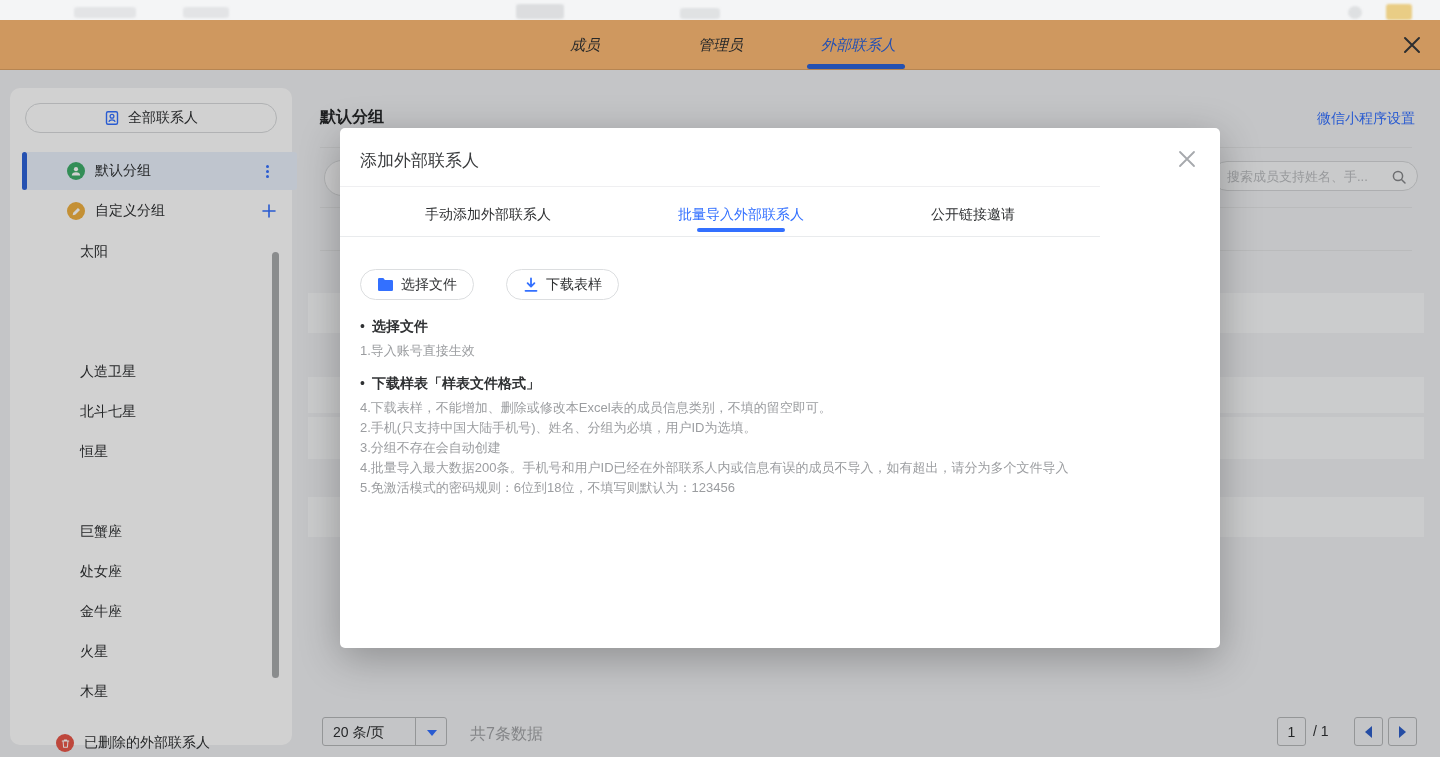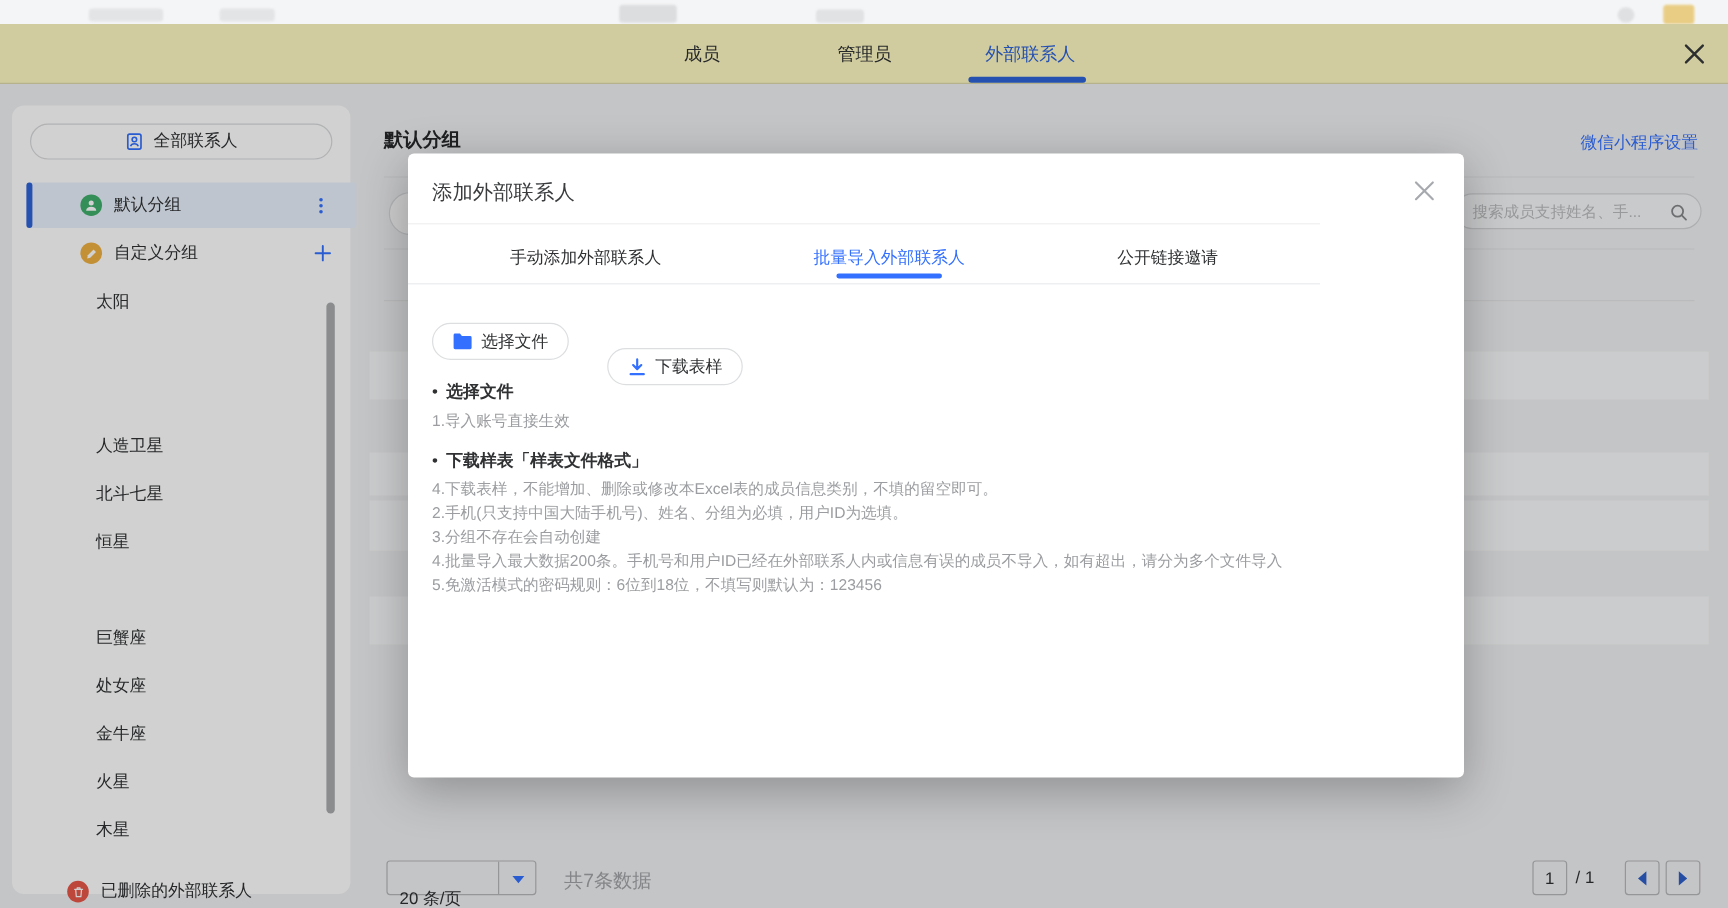--- a/index.html
+++ b/index.html
@@ -4,21 +4,21 @@
 <style>
   * { margin:0; padding:0; box-sizing:border-box; }
   html,body { width:1440px; height:757px; overflow:hidden; }
   body { font-family:"Liberation Sans","DejaVu Sans",sans-serif; background:#f4f5f6; position:relative; }
 
   
   .ghost { position:absolute; filter:blur(1px); opacity:.7; border-radius:3px; }
 
   
   .dialog { position:absolute; left:0; top:20px; width:1440px; height:737px; background:#f0f1f3; }
-  .dlg-header { position:absolute; left:0; top:0; width:1440px; height:50px; background:#fef9c3; border-bottom:1px solid rgba(0,0,0,.12); }
+  .dlg-header { position:absolute; left:0; top:0; width:1440px; height:50px; background:#fdba74; border-bottom:1px solid rgba(0,0,0,.12);font-style:italic; }
   .dlg-tab { position:absolute; top:16px; font-size:15px; color:#2f3133; cursor:pointer; }
   .dlg-tab.active { color:#2e63d8; }
   .dlg-underline { position:absolute; left:807px; top:44px; width:98px; height:5px; border-radius:2.5px; background:#2e63d8; }
   .dlg-close { position:absolute; right:16px; top:13px; width:24px; height:24px; cursor:pointer; }
 
   
   .sidebar { position:absolute; left:10px; top:68px; width:282px; height:657px; background:#fff; border-radius:10px; }
   .pill-btn { position:absolute; left:15px; top:15px; width:252px; height:30px; border:1px solid #d8dadc; border-radius:15px;
               background:#fff; display:flex; align-items:center; justify-content:center; gap:8px; font-size:14px; color:#2f3133; cursor:pointer; }
   .grp-row { position:absolute; left:12px; width:275px; height:38px; display:flex; align-items:center; font-size:14px; color:#2f3133; cursor:pointer; }
@@ -41,21 +41,21 @@
   .search { position:absolute; left:1212px; top:141px; width:206px; height:30px; border:1px solid #d3d5d7; border-radius:15px; background:#f6f7f8; }
   .search input { position:absolute; left:14px; top:0; width:160px; height:28px; border:0; outline:0; background:transparent; font-size:13px; color:#55585a; font-family:inherit; }
   .search input::placeholder { color:#b9bbbe; }
   .search svg { position:absolute; right:10px; top:7px; }
   .col-hd { position:absolute; left:1172px; top:203px; font-size:14px; font-weight:600; color:#2b2d2f; }
   .band { position:absolute; left:308px; right:16px; background:rgba(255,255,255,.55); }
   .row-frag { position:absolute; left:1100px; top:450px; font-size:14px; color:#44474a; }
 
   
   .pagesize { position:absolute; left:322px; top:697px; width:125px; height:29px; border:1px solid #b5b7b9; border-radius:3px; font-size:14px; color:#2e3032; cursor:pointer; }
-  .pagesize .lbl { position:absolute; left:10px; top:6px;margin-top:16px; }
+  .pagesize .lbl { position:absolute; left:10px; top:6px; }
   .pagesize .sep { position:absolute; right:30px; top:0; width:1px; height:27px; background:#b5b7b9; }
   .caret { position:absolute; right:9px; top:12px; width:0; height:0; border-left:5px solid transparent; border-right:5px solid transparent; border-top:6px solid #3370ff; }
   .total-txt { position:absolute; left:470px; top:704px; font-size:16px; color:#a1a3a6; }
   .pg-box { position:absolute; top:697px; width:29px; height:29px; border:1px solid #b5b7b9; border-radius:3px; display:flex; align-items:center; justify-content:center; font-size:14px; color:#2e3032; cursor:pointer; background:transparent; }
   .pg-slash { position:absolute; left:1313px; top:703px; font-size:14px; color:#2e3032; }
   .tri-l { width:0; height:0; border-top:6px solid transparent; border-bottom:6px solid transparent; border-right:7px solid #2e5fc8; }
   .tri-r { width:0; height:0; border-top:6px solid transparent; border-bottom:6px solid transparent; border-left:7px solid #2e5fc8; }
 
   
   .dim { position:absolute; left:0; top:20px; width:1440px; height:737px; background:rgba(0,0,0,.18); z-index:40; }
@@ -227,21 +227,21 @@
   <div class="m-hr2"></div>
 
   <button class="m-btn" style="left:20px;">
     <span style="line-height:0;">
       <svg width="17" height="15" viewBox="0 0 17 15">
           <path d="M1 2.2 a1.2 1.2 0 0 1 1.2-1.2 h4.1 l1.6 2 h6.9 a1.2 1.2 0 0 1 1.2 1.2 v8.6 a1.2 1.2 0 0 1 -1.2 1.2 h-12.6 a1.2 1.2 0 0 1 -1.2-1.2 z" fill="#3370ff"></path>
         </svg>
     </span>
     <span>选择文件</span>
   </button>
-  <button class="m-btn" style="left:166px;margin-top:21px;">
+  <button class="m-btn" style="left:166px;">
     <span style="line-height:0;">
       <svg width="16" height="16" viewBox="0 0 16 16">
           <path d="M8 1.5 v7.5 M4.6 6.2 L8 9.6 L11.4 6.2" fill="none" stroke="#3370ff" stroke-width="1.8" stroke-linecap="round" stroke-linejoin="round"></path>
           <path d="M2.5 13.8 h11" stroke="#3370ff" stroke-width="1.8" stroke-linecap="round"></path>
         </svg>
     </span>
     <span>下载表样</span>
   </button>
 
   <div class="sec-hd" style="top:190px;">选择文件</div>

